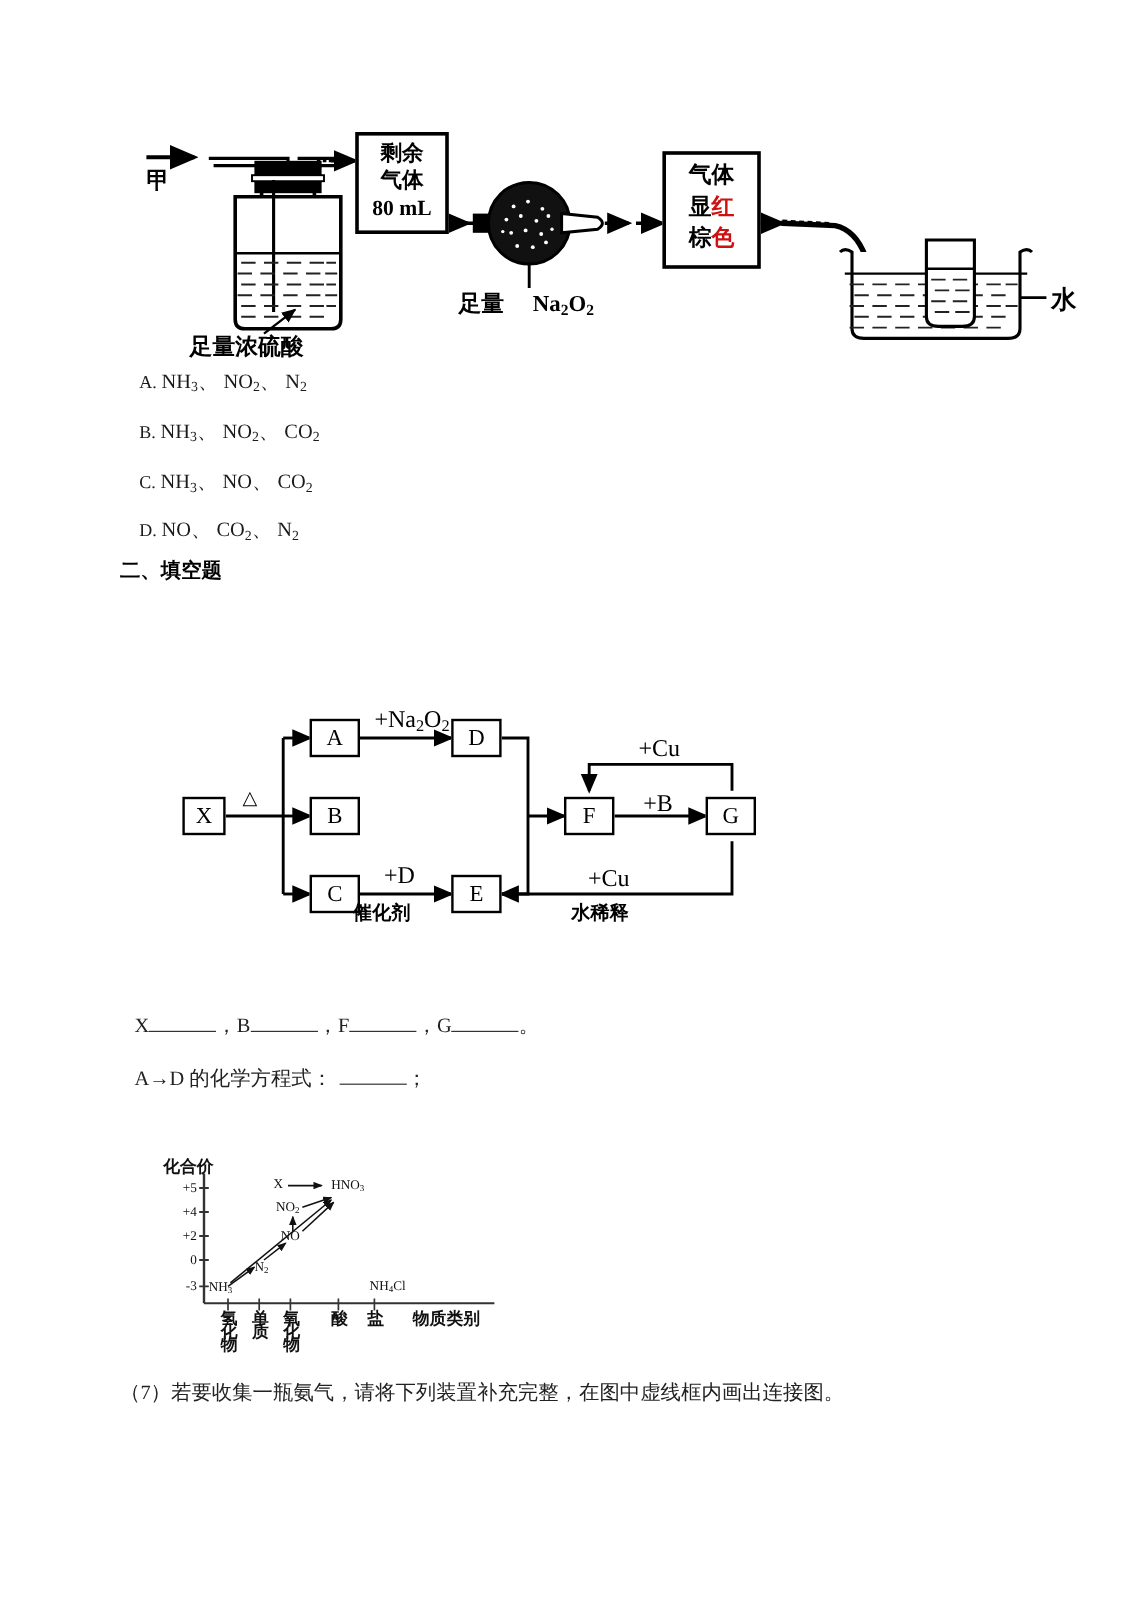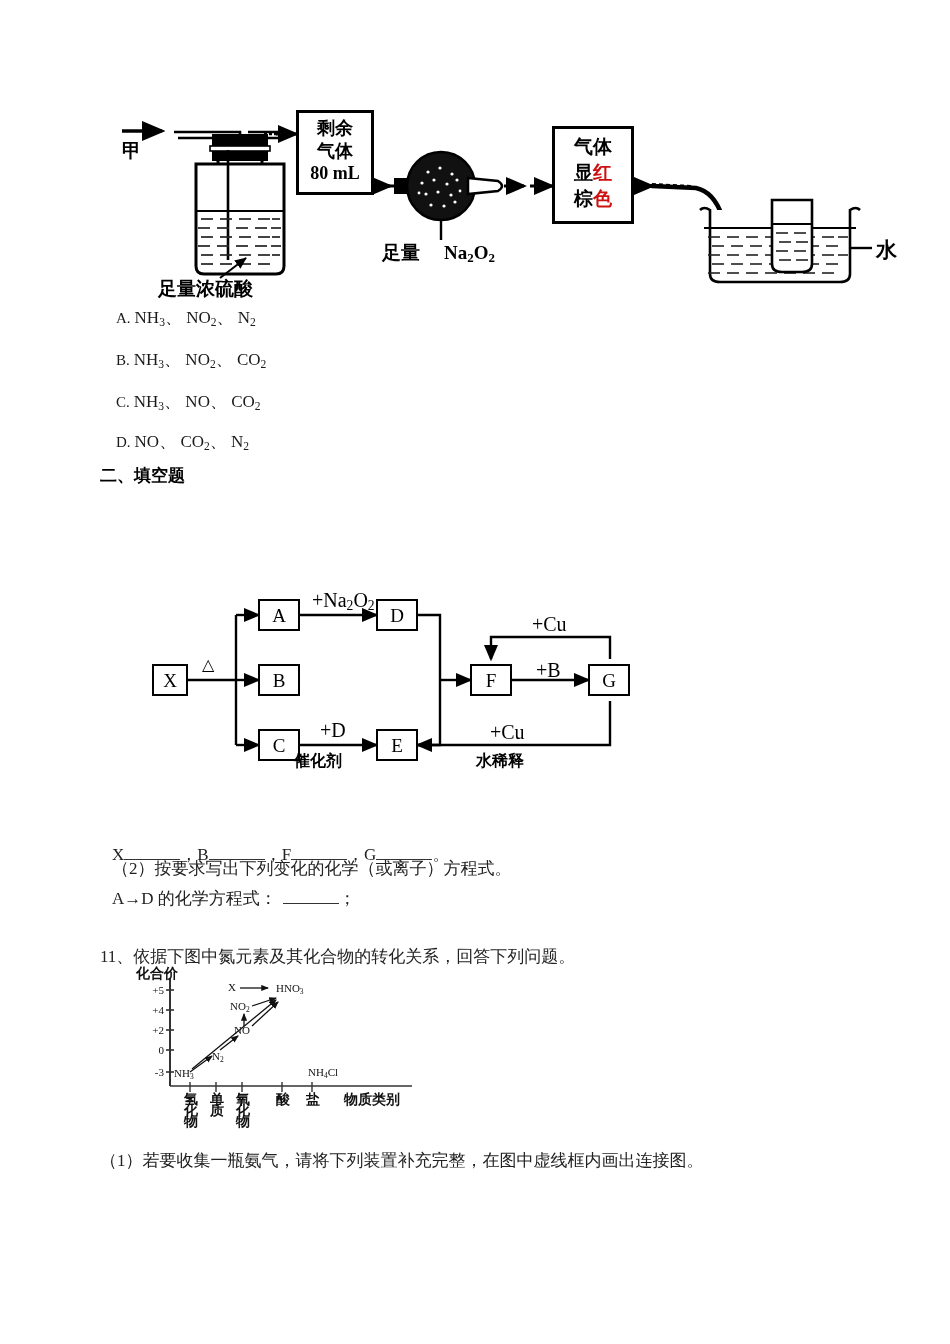--- a/index.html
+++ b/index.html
@@ -405,28 +405,26 @@
     <div class="flabel" style="left:396px; top:74px;">+B</div>
     <div class="flabel" style="left:350px; top:136px;">+Cu</div>
     <div class="flabel-cn" style="left:336px; top:166px;">水稀释</div>
   </div>
 
 
   <div class="ptext" style="left:112px; top:826px;margin-top:16px;">
     <span>X</span><span class="blank" style="width:56px;"></span><span>，B</span><span class="blank" style="width:56px;"></span><span>，F</span><span class="blank" style="width:56px;"></span><span>，G</span><span class="blank" style="width:56px;"></span><span>。</span>
   </div>
 
-  <div class="ptext" style="left:112px; top:856px;">（2）按要求写出下列变化的化学（或离子）方程式。</div>
 
   <div class="ptext" style="left:112px; top:886px;">
     <span>A→D 的化学方程式：</span><span class="blank" style="width:56px; margin-left:6px;"></span><span>；</span>
   </div>
 
 
-  <div class="ptext" style="left:100px; top:944px;">11、依据下图中氮元素及其化合物的转化关系，回答下列问题。</div>
 
   <div id="fig-chart">
     <svg width="600" height="165" style="position:absolute;left:0;top:0;">
       <defs>
         <marker id="ca" markerWidth="6" markerHeight="6" refX="5.2" refY="2.4" orient="auto">
           <path d="M0,0 L6,2.4 L0,4.8 z" fill="#111"></path>
         </marker>
       </defs>
 
       <line x1="58" y1="10" x2="58" y2="118" stroke="#333" stroke-width="2"></line>
@@ -477,15 +475,15 @@
     <div class="ctext" style="left:196px; top:98px;">NH<sub>4</sub>Cl</div>
 
     <div class="ctext-cn" style="left:72px; top:126px; width:12px; text-align:center;">氢<br>化<br>物</div>
     <div class="ctext-cn" style="left:98px; top:126px; width:12px; text-align:center;">单<br>质</div>
     <div class="ctext-cn" style="left:124px; top:126px; width:12px; text-align:center;">氧<br>化<br>物</div>
     <div class="ctext-cn" style="left:164px; top:126px; width:12px; text-align:center;">酸</div>
     <div class="ctext-cn" style="left:194px; top:126px; width:12px; text-align:center;">盐</div>
     <div class="ctext-cn" style="left:232px; top:126px;">物质类别</div>
   </div>
 
-  <div class="ptext" style="left:100px; top:1148px;">（1）若要收集一瓶氨气，请将下列装置补充完整，在图中虚线框内画出连接图。</div>
+  <div class="ptext" style="left:100px; top:1148px;">（7）若要收集一瓶氨气，请将下列装置补充完整，在图中虚线框内画出连接图。</div>
 
 </div>
 
 </body></html>

